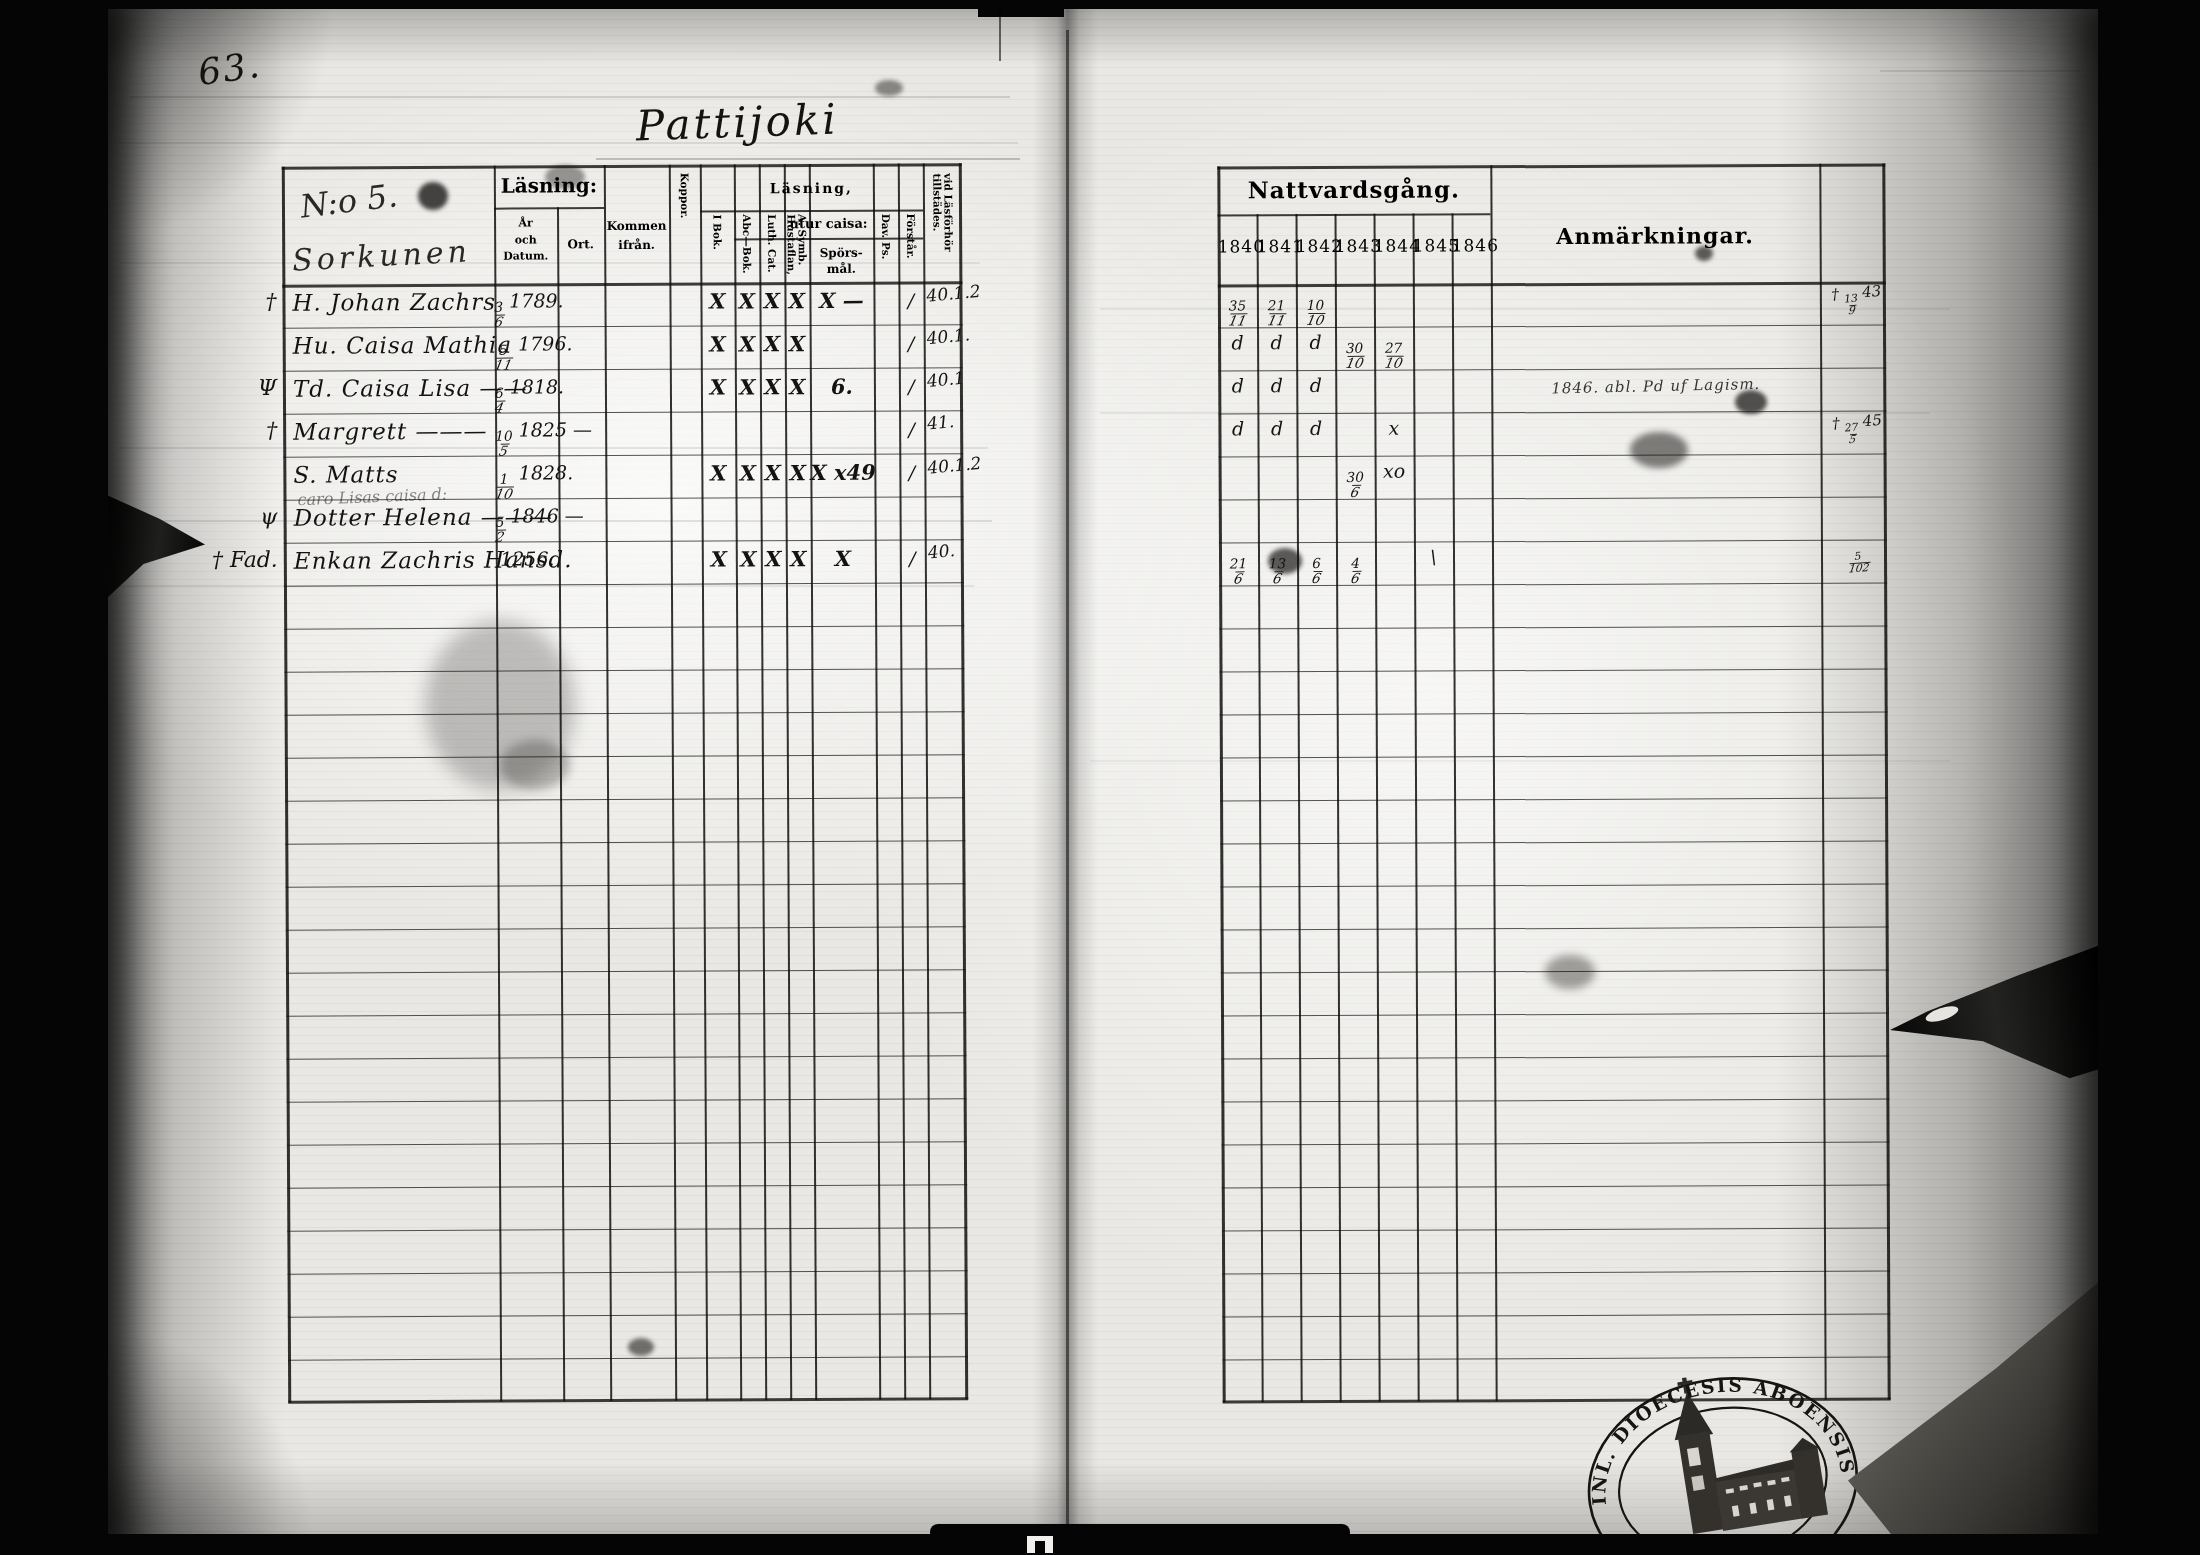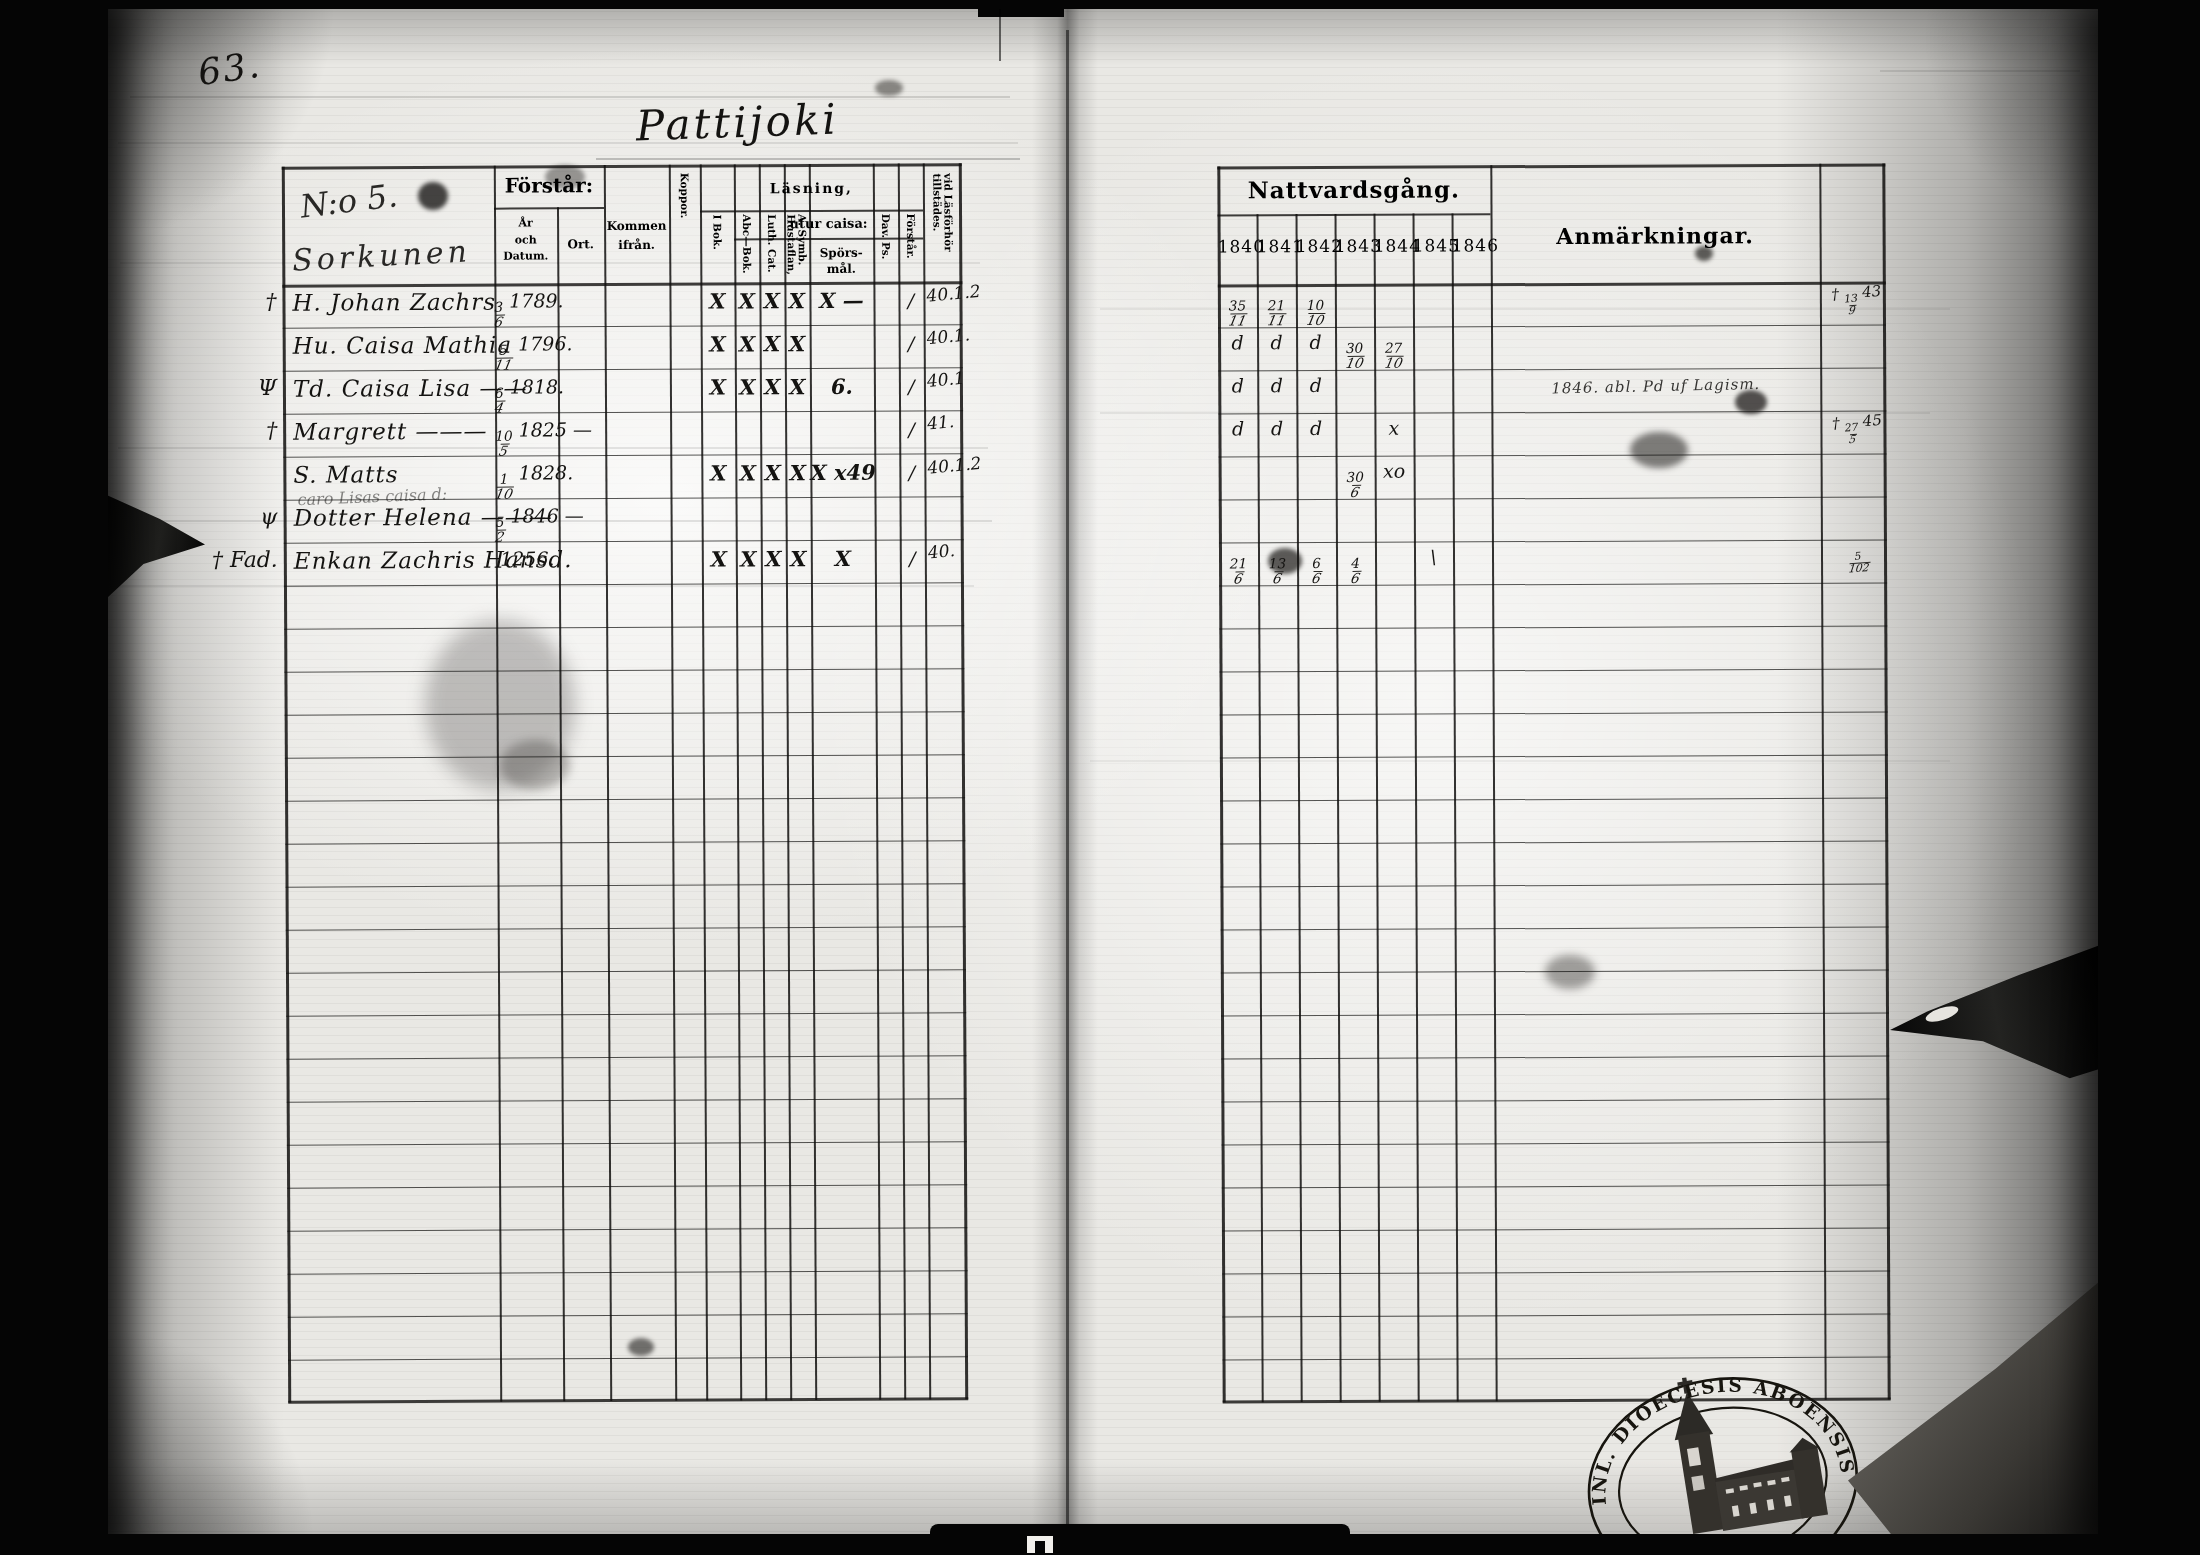--- a/index.html
+++ b/index.html
@@ -115,21 +115,21 @@
       <div style="position: absolute; left: 0px; top: 806px; width: 680px; height: 1.3px; background: rgba(16, 15, 14, 0.7);"></div>
       <div style="position: absolute; left: 0px; top: 849px; width: 680px; height: 1.3px; background: rgba(16, 15, 14, 0.7);"></div>
       <div style="position: absolute; left: 0px; top: 892px; width: 680px; height: 1.3px; background: rgba(16, 15, 14, 0.7);"></div>
       <div style="position: absolute; left: 0px; top: 935px; width: 680px; height: 1.3px; background: rgba(16, 15, 14, 0.7);"></div>
       <div style="position: absolute; left: 0px; top: 978px; width: 680px; height: 1.3px; background: rgba(16, 15, 14, 0.7);"></div>
       <div style="position: absolute; left: 0px; top: 1021px; width: 680px; height: 1.3px; background: rgba(16, 15, 14, 0.7);"></div>
       <div style="position: absolute; left: 0px; top: 1064px; width: 680px; height: 1.3px; background: rgba(16, 15, 14, 0.7);"></div>
       <div style="position: absolute; left: 0px; top: 1107px; width: 680px; height: 1.3px; background: rgba(16, 15, 14, 0.7);"></div>
       <div style="position: absolute; left: 0px; top: 1150px; width: 680px; height: 1.3px; background: rgba(16, 15, 14, 0.7);"></div>
       <div style="position: absolute; left: 0px; top: 1193px; width: 680px; height: 1.3px; background: rgba(16, 15, 14, 0.7);"></div>
-      <div style="position: absolute; left: 212px; top: 8px; width: 110px; text-align: center; font-size: 20px; font-weight: bold;">Förstår:</div>
+      <div style="position: absolute; left: 212px; top: 8px; width: 110px; text-align: center; font-size: 20px; font-weight: bold;">Läsning:</div>
       <div style="position: absolute; left: 212px; top: 50px; width: 63px; text-align: center; font-size: 11px; font-weight: bold; line-height: 1.5;">År<br>och<br>Datum.</div>
       <div style="position: absolute; left: 275px; top: 72px; width: 47px; text-align: center; font-size: 12px; font-weight: bold;">Ort.</div>
       <div style="position: absolute; left: 322px; top: 52px; width: 65px; text-align: center; font-size: 12px; font-weight: bold; line-height: 1.6;">Kommen<br>ifrån.</div>
       <div style="position: absolute; left: 418px; top: 16px; width: 223px; text-align: center; font-size: 14px; font-weight: bold; letter-spacing: 2px;">Läsning,</div>
       <div style="position: absolute; left: 452px; top: 52px; width: 189px; text-align: center; font-size: 13px; font-weight: bold;">utur caisa:</div>
       <div style="position: absolute; left: 527px; top: 82px; width: 64px; text-align: center; font-size: 12px; font-weight: bold; line-height: 1.3;">Spörs-<br>mål.</div>
       <div style="position: absolute; left: 387px; top: 8px; width: 31px; height: 106px; display: flex; align-items: flex-start; justify-content: center; font-size: 10.5px; font-weight: bold; line-height: 1.05;">
         <span class="vt" style="max-height:106px">Koppor.</span>
       </div>
       <div style="position: absolute; left: 418px; top: 50px; width: 34px; height: 64px; display: flex; align-items: flex-start; justify-content: center; font-size: 10.5px; font-weight: bold; line-height: 1.05;">

